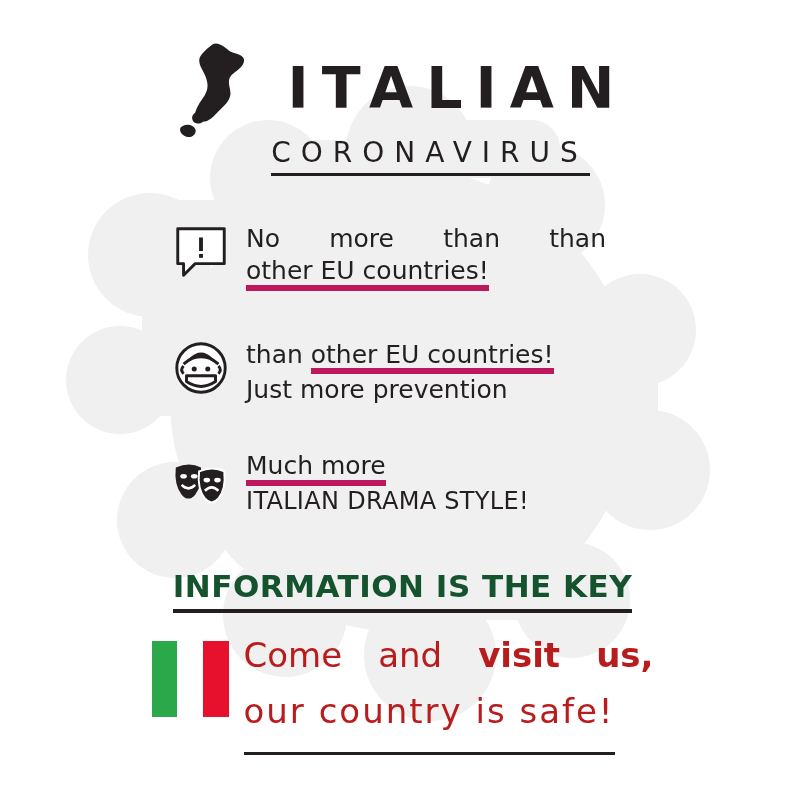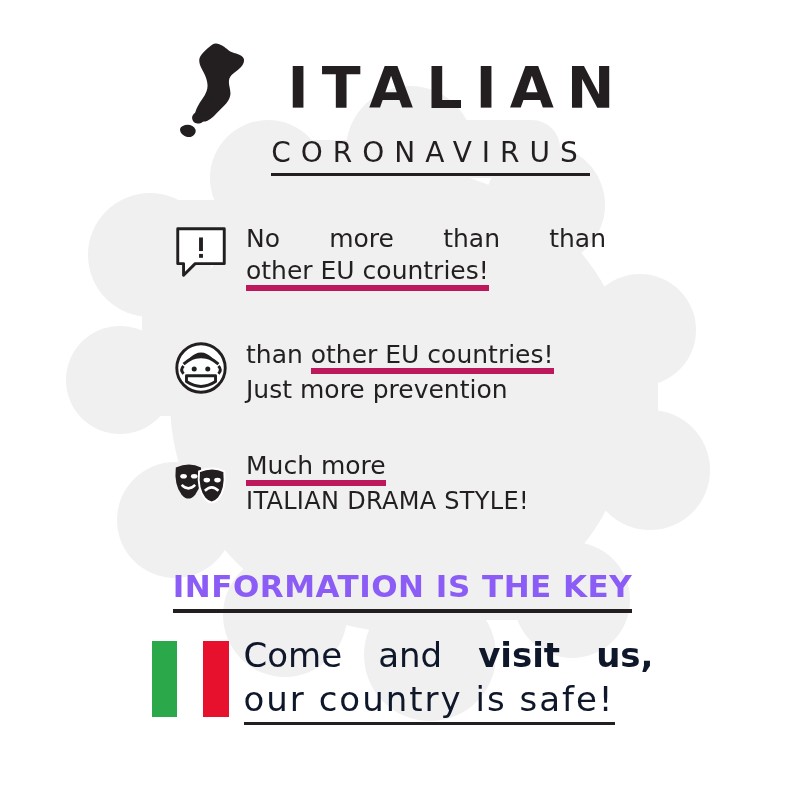--- a/index.html
+++ b/index.html
@@ -113,21 +113,21 @@
     width: 805px;
   }
   .info-key-wrap {
     text-align: center;
   }
   .info-key {
     display: inline-block;
     font-size: 31px;
     font-weight: 700;
     letter-spacing: 0.5px;
-    color: #8b5cf6;
+    color: #14532d;
     border-bottom: 4px solid #231f20;
     padding-bottom: 5px;
   }
   .cta {
     margin-top: 22px;
     display: flex;
     justify-content: center;
     align-items: flex-start;
   }
   .flag {
@@ -135,36 +135,36 @@
     height: 76px;
     display: flex;
     flex: 0 0 auto;
     margin-top: 6px;
     margin-right: 14px;
   }
   .flag span { display: block; height: 100%; }
   .flag .green { width: 33.33%; background: #2aa84a; }
   .flag .white { width: 33.33%; background: #ffffff; }
   .flag .red   { width: 33.33%; background: #e8112d; }
-  .cta-text { color: #0f172a; }
+  .cta-text { color: #b91c1c; }
   .cta-l1 {
     font-size: 34px;
     display: flex;
     width: 410px;
     justify-content: space-between;
     align-items: baseline;
   }
   .cta-l1 .bold { font-weight: 700; }
   .cta-l2 {
     font-size: 34px;
     letter-spacing: 2px;
     border-bottom: 3px solid #231f20;
     display: inline-block;
-    padding-bottom: 3px;
-    margin-top: 4px;
+    padding-bottom: 21px;
+    margin-top: 16px;
   }
 </style>
 </head>
 <body>
 
 <div id="poster">
 
   <svg class="bg-blobs" viewBox="0 0 805 800" xmlns="http://www.w3.org/2000/svg">
     <g fill="#f0f0f0">
       <circle cx="402" cy="400" r="232"></circle>

